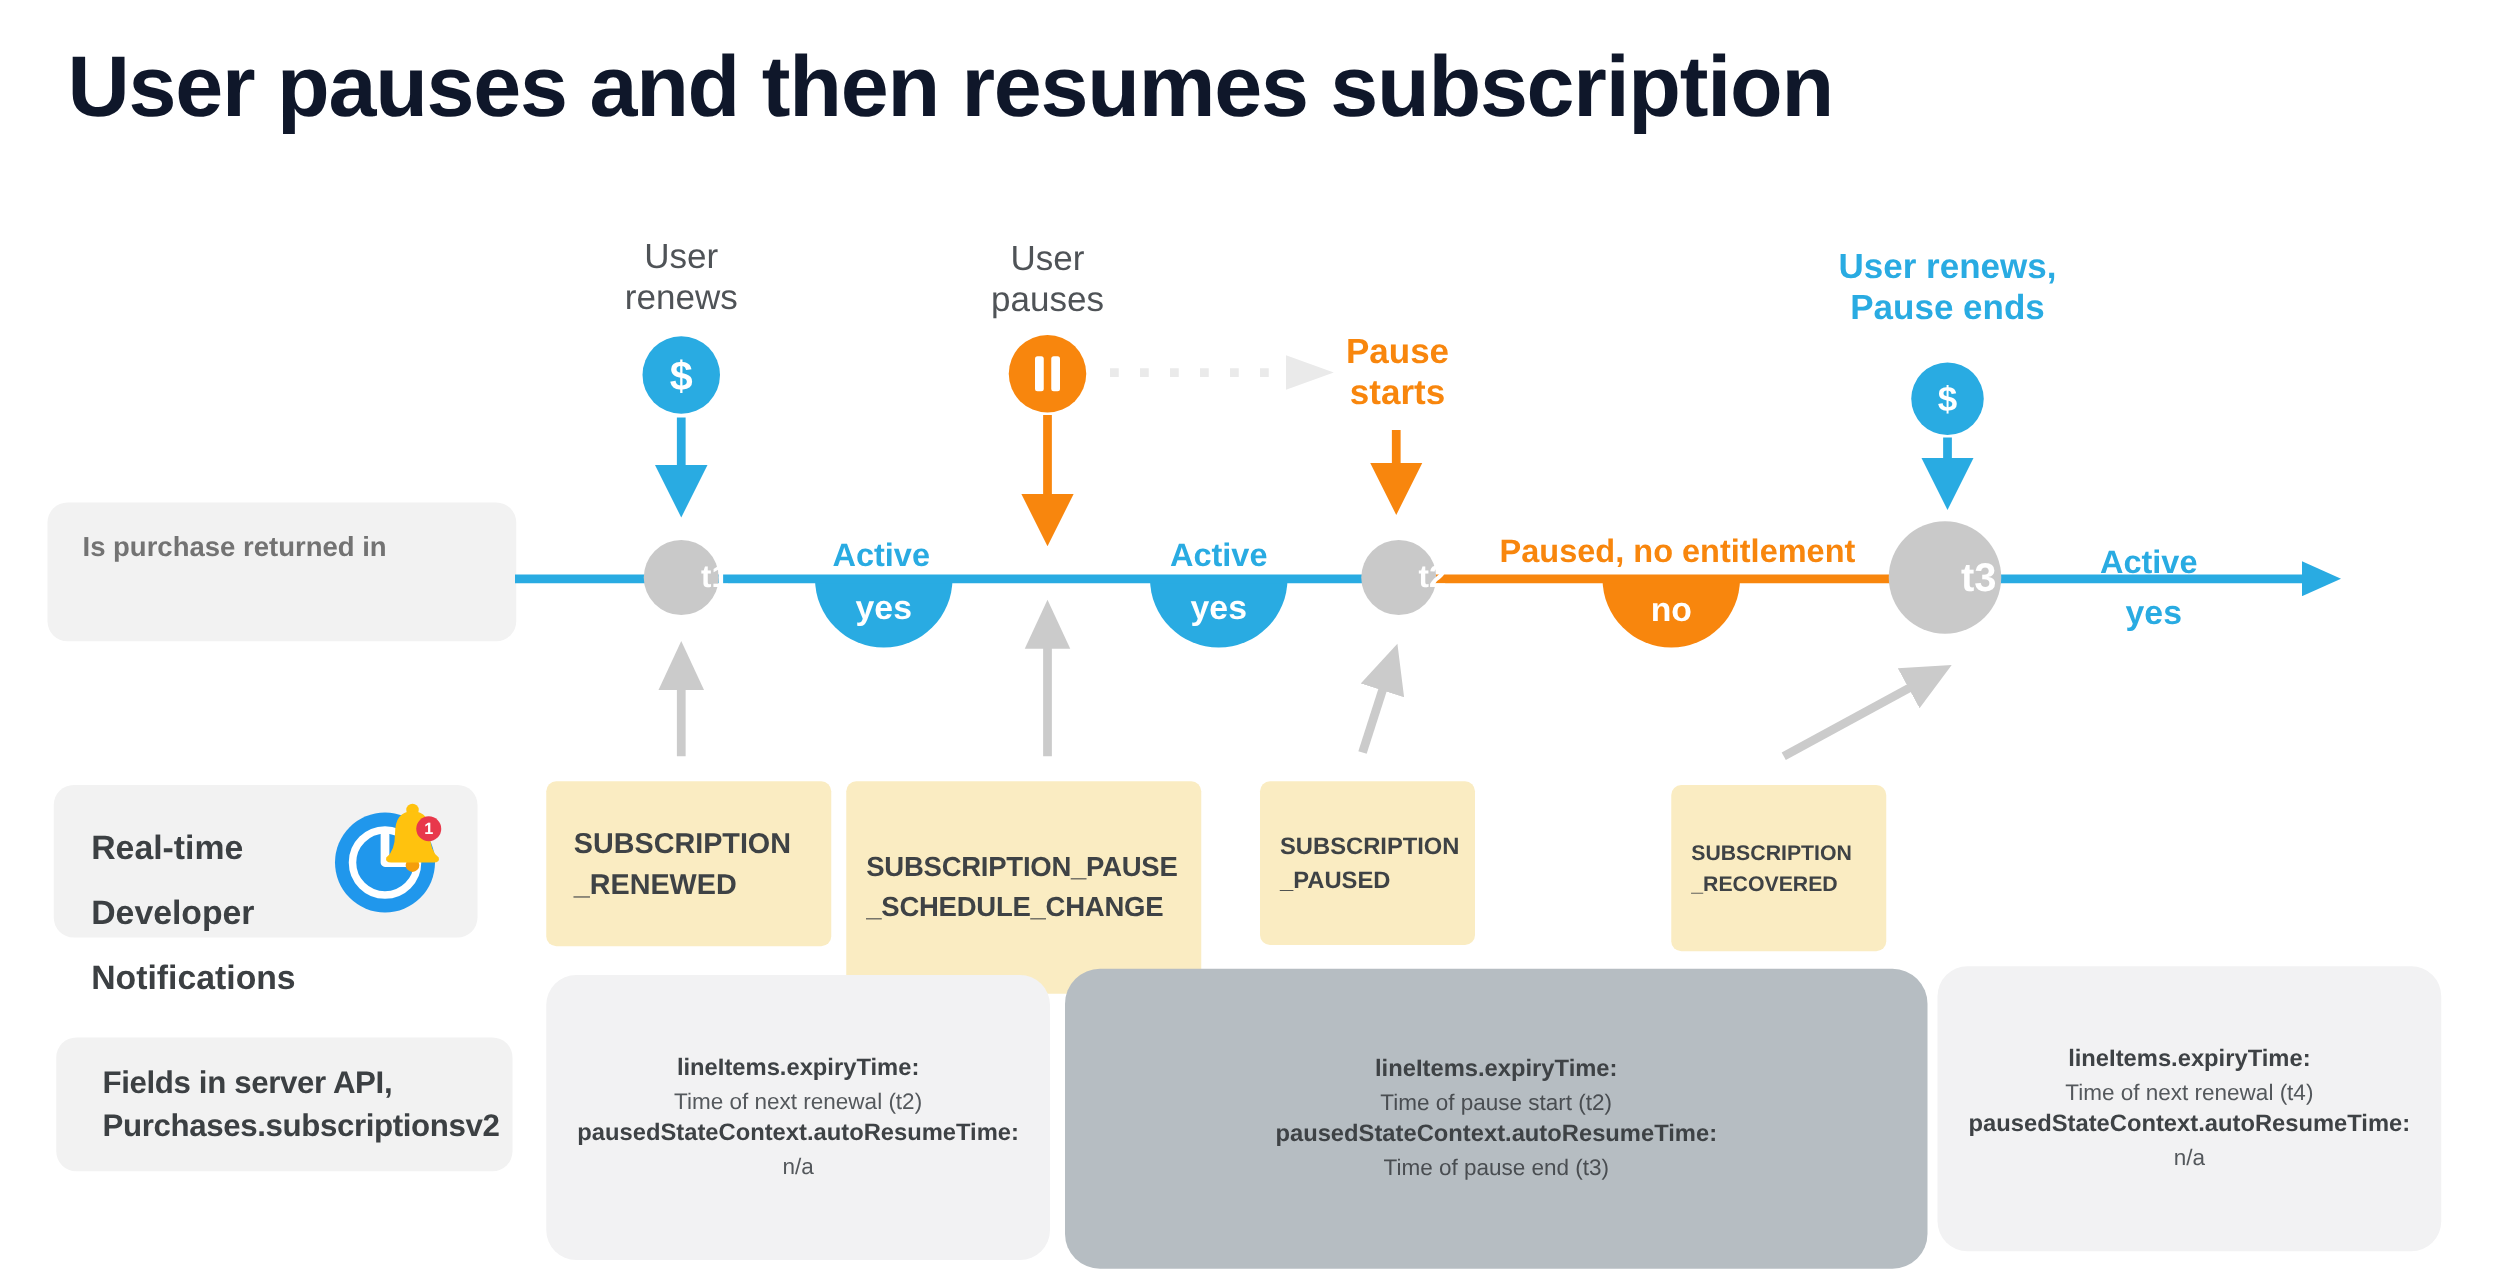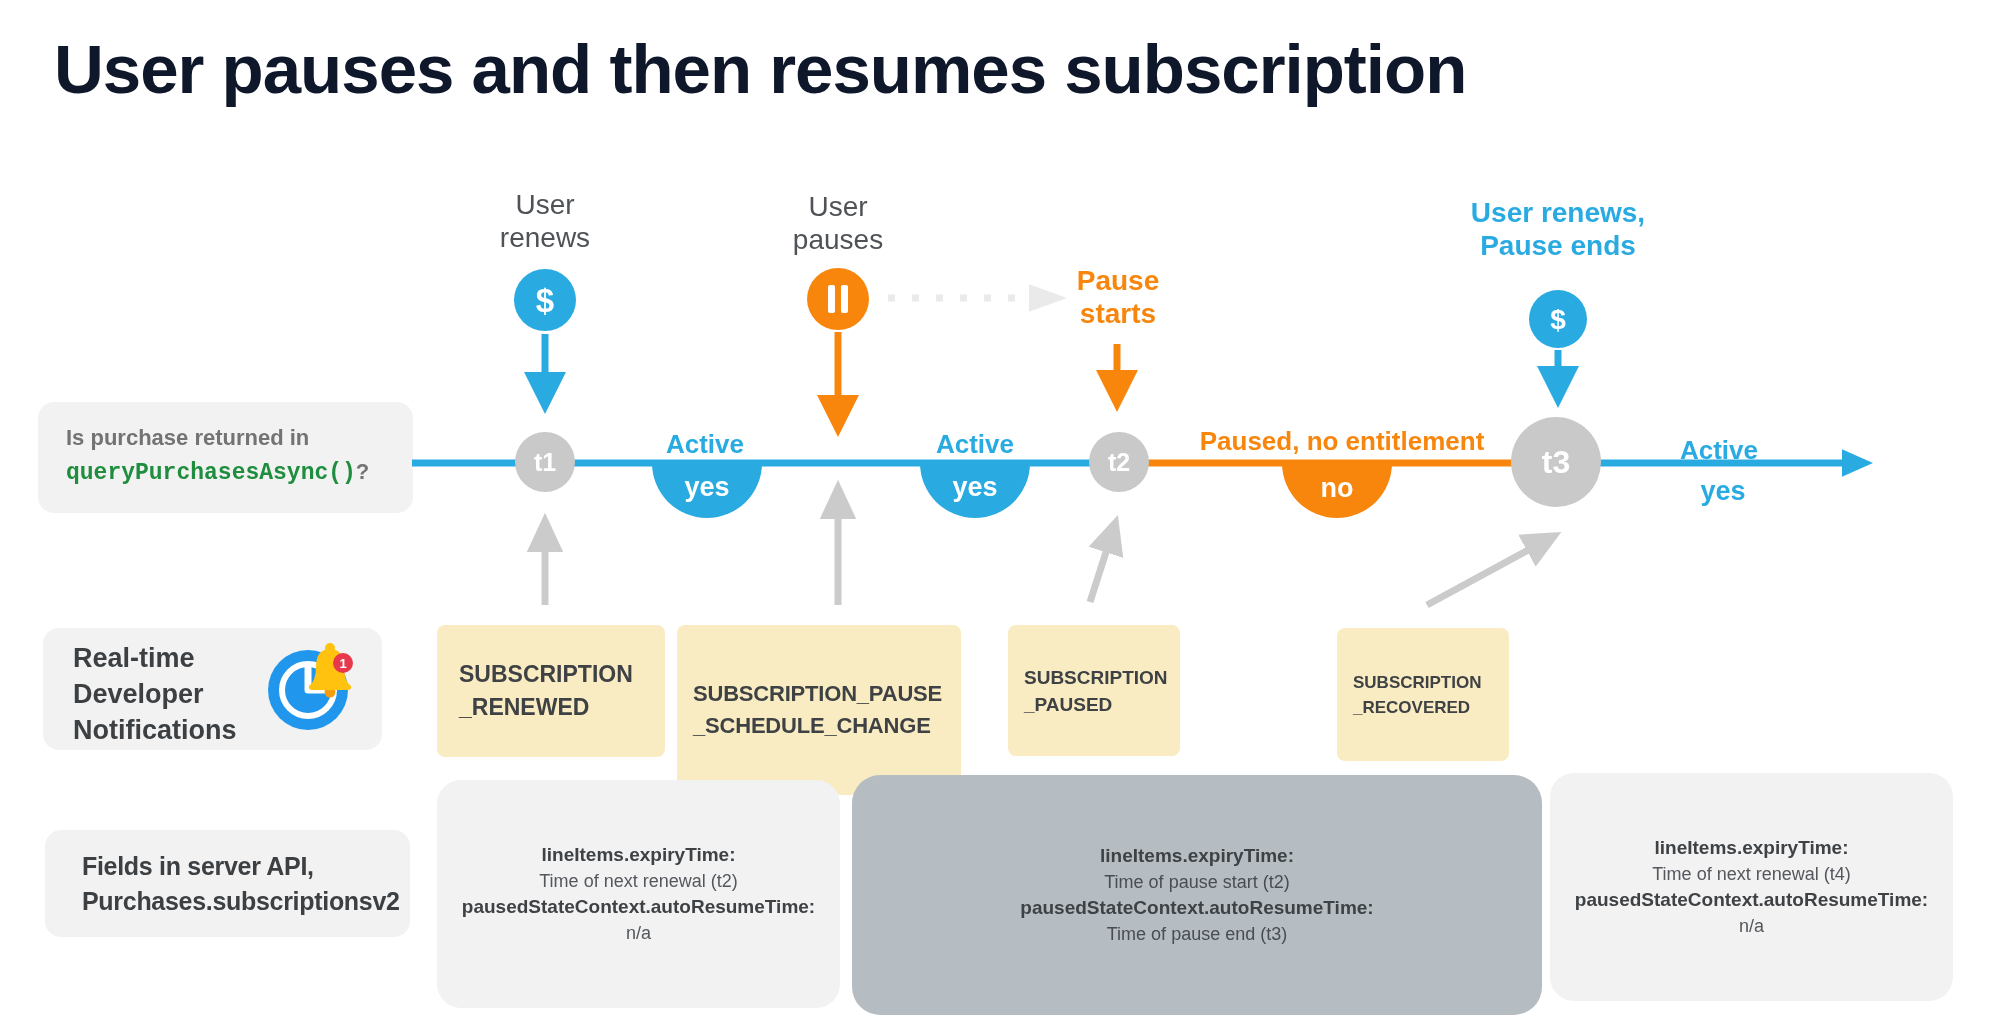--- a/index.html
+++ b/index.html
@@ -12,21 +12,21 @@
   .ctrx{position:absolute;transform:translateX(-50%);}
   .title{font-size:69px;font-weight:700;letter-spacing:-1px;color:#0f172a;}
   .labelbox{position:absolute;background:#f2f2f2;border-radius:16px;}
   .labelbox .lbl{font-weight:700;font-size:27px;color:#3c4043;}
   .evt-label{font-size:28px;line-height:33px;color:#4f5357;text-align:center;font-weight:400;}
   .evt-label-strong{font-size:28px;line-height:33px;font-weight:700;text-align:center;}
   .blue-t{color:#29abe2;}
   .orange-t{color:#f8860d;}
   .active-lbl{font-size:26px;font-weight:700;color:#29abe2;}
   .status-val{font-size:27px;font-weight:700;color:#ffffff;}
-  .tmark{font-weight:700;color:#ffffff;}
+  .tmark{font-weight:700;color:#ffffff;margin-left:27px;}
   .dollar{font-weight:700;color:#ffffff;}
   .notif{position:absolute;background:#faecc2;border-radius:8px;display:flex;flex-direction:column;justify-content:center;color:#3e4245;font-weight:700;}
   .notif div{white-space:nowrap;}
   .n1{font-size:23px;line-height:33px;padding-left:22px;}
   .n2{font-size:22px;line-height:32px;padding-left:16px;letter-spacing:-0.2px;}
   .n3{font-size:19px;line-height:27px;padding-left:16px;}
   .n4{font-size:17px;line-height:25px;padding-left:16px;}
   .fieldbox{position:absolute;border-radius:24px;display:flex;flex-direction:column;justify-content:center;align-items:center;text-align:center;}
   .fieldbox.light{background:#f2f2f3;}
   .fieldbox.dark{background:#b6bdc2;border-radius:28px;}
@@ -39,25 +39,24 @@
 </head>
 <body>
 
 <div class="stage">
 
   <div class="abs title" style="left:54px;top:30px;">User pauses and then resumes subscription</div>
 
 
   <div class="labelbox" style="left:38px;top:402px;width:375px;height:111px;box-sizing:border-box;padding:19px 0 0 28px;">
     <div class="qline">Is purchase returned in</div>
-    <div><span class="code-green">queryPurchasesAsync()</span><span class="qline">?</span></div>
   </div>
 
   <div class="labelbox" style="left:43px;top:628px;width:339px;height:122px;">
-    <div class="abs lbl" style="left:30px;top:12px;width:228px;line-height:36px;">Real-time Developer Notifications</div>
+    <div class="abs lbl" style="left:30px;top:24px;width:228px;line-height:52px;">Real-time Developer Notifications</div>
   </div>
 
   <div class="labelbox" style="left:45px;top:830px;width:365px;height:107px;display:flex;flex-direction:column;justify-content:center;padding-left:37px;box-sizing:border-box;">
     <div class="lbl" style="font-size:25px;line-height:35px;letter-spacing:-0.3px;">Fields in server API,</div>
     <div class="lbl" style="font-size:25px;line-height:35px;letter-spacing:-0.3px;">Purchases.subscriptionsv2</div>
   </div>
 
   <div class="notif n1" style="left:437px;top:625px;width:206px;height:132px;">
     <div>SUBSCRIPTION</div>
     <div>_RENEWED</div>

